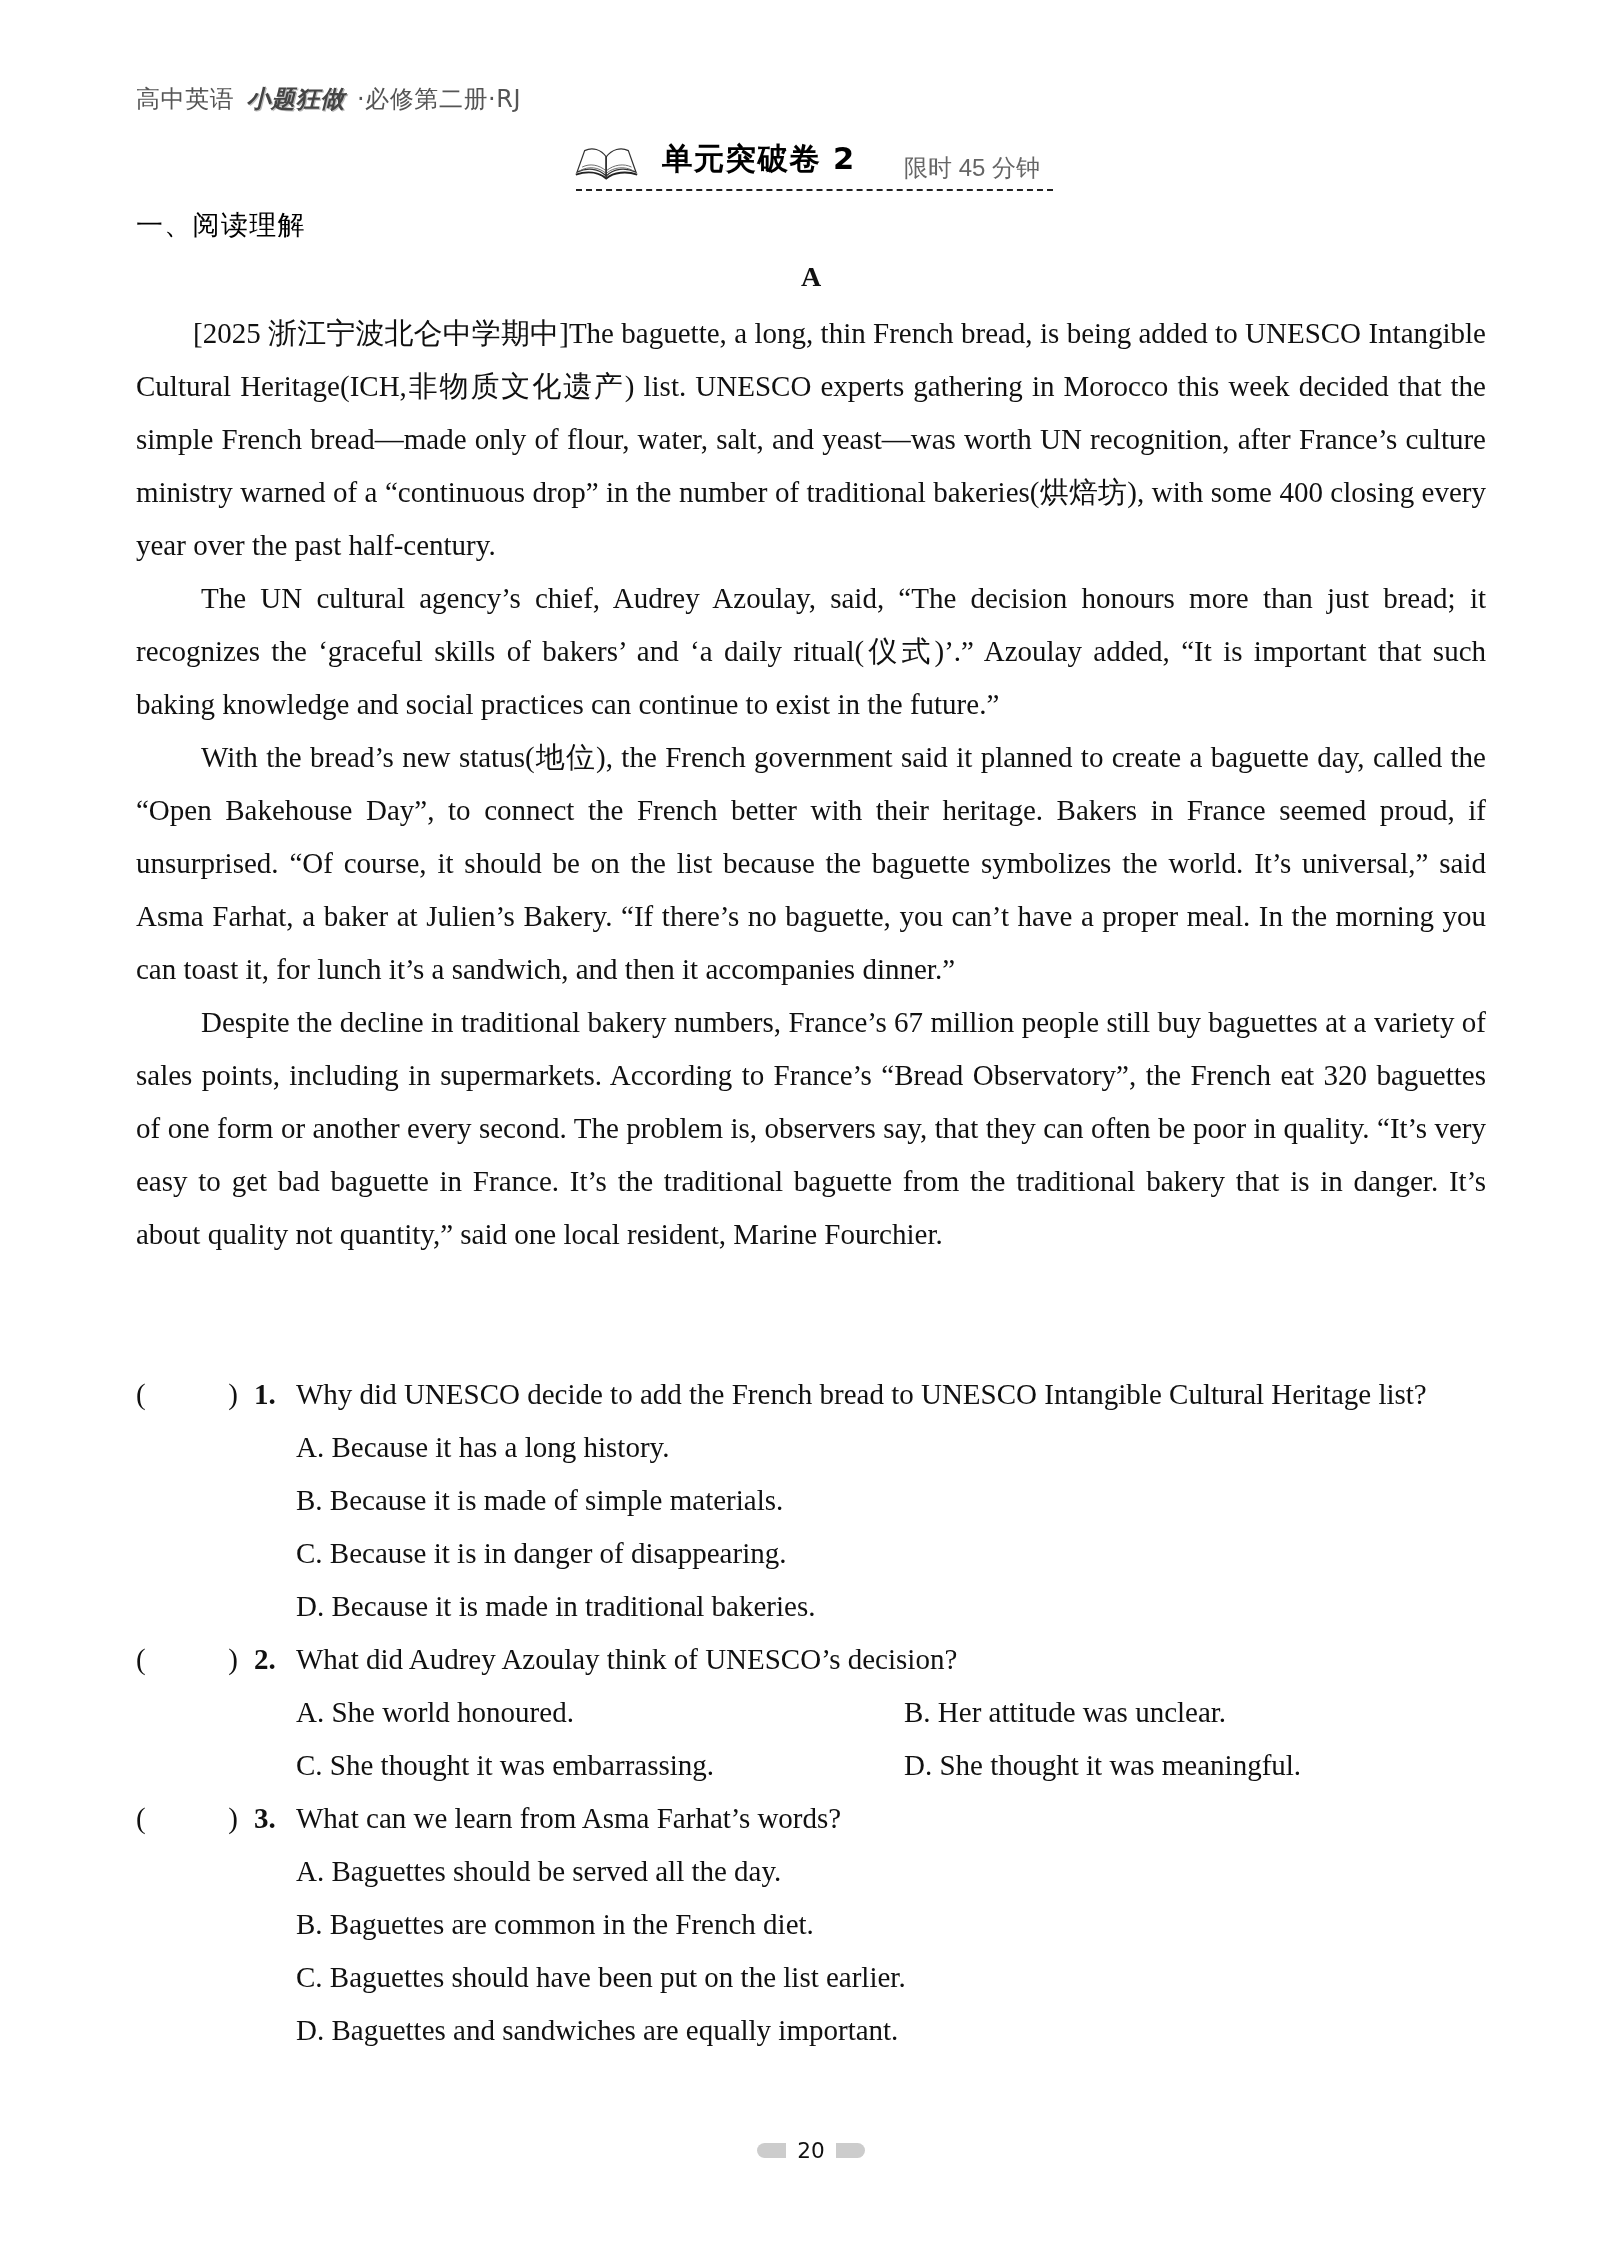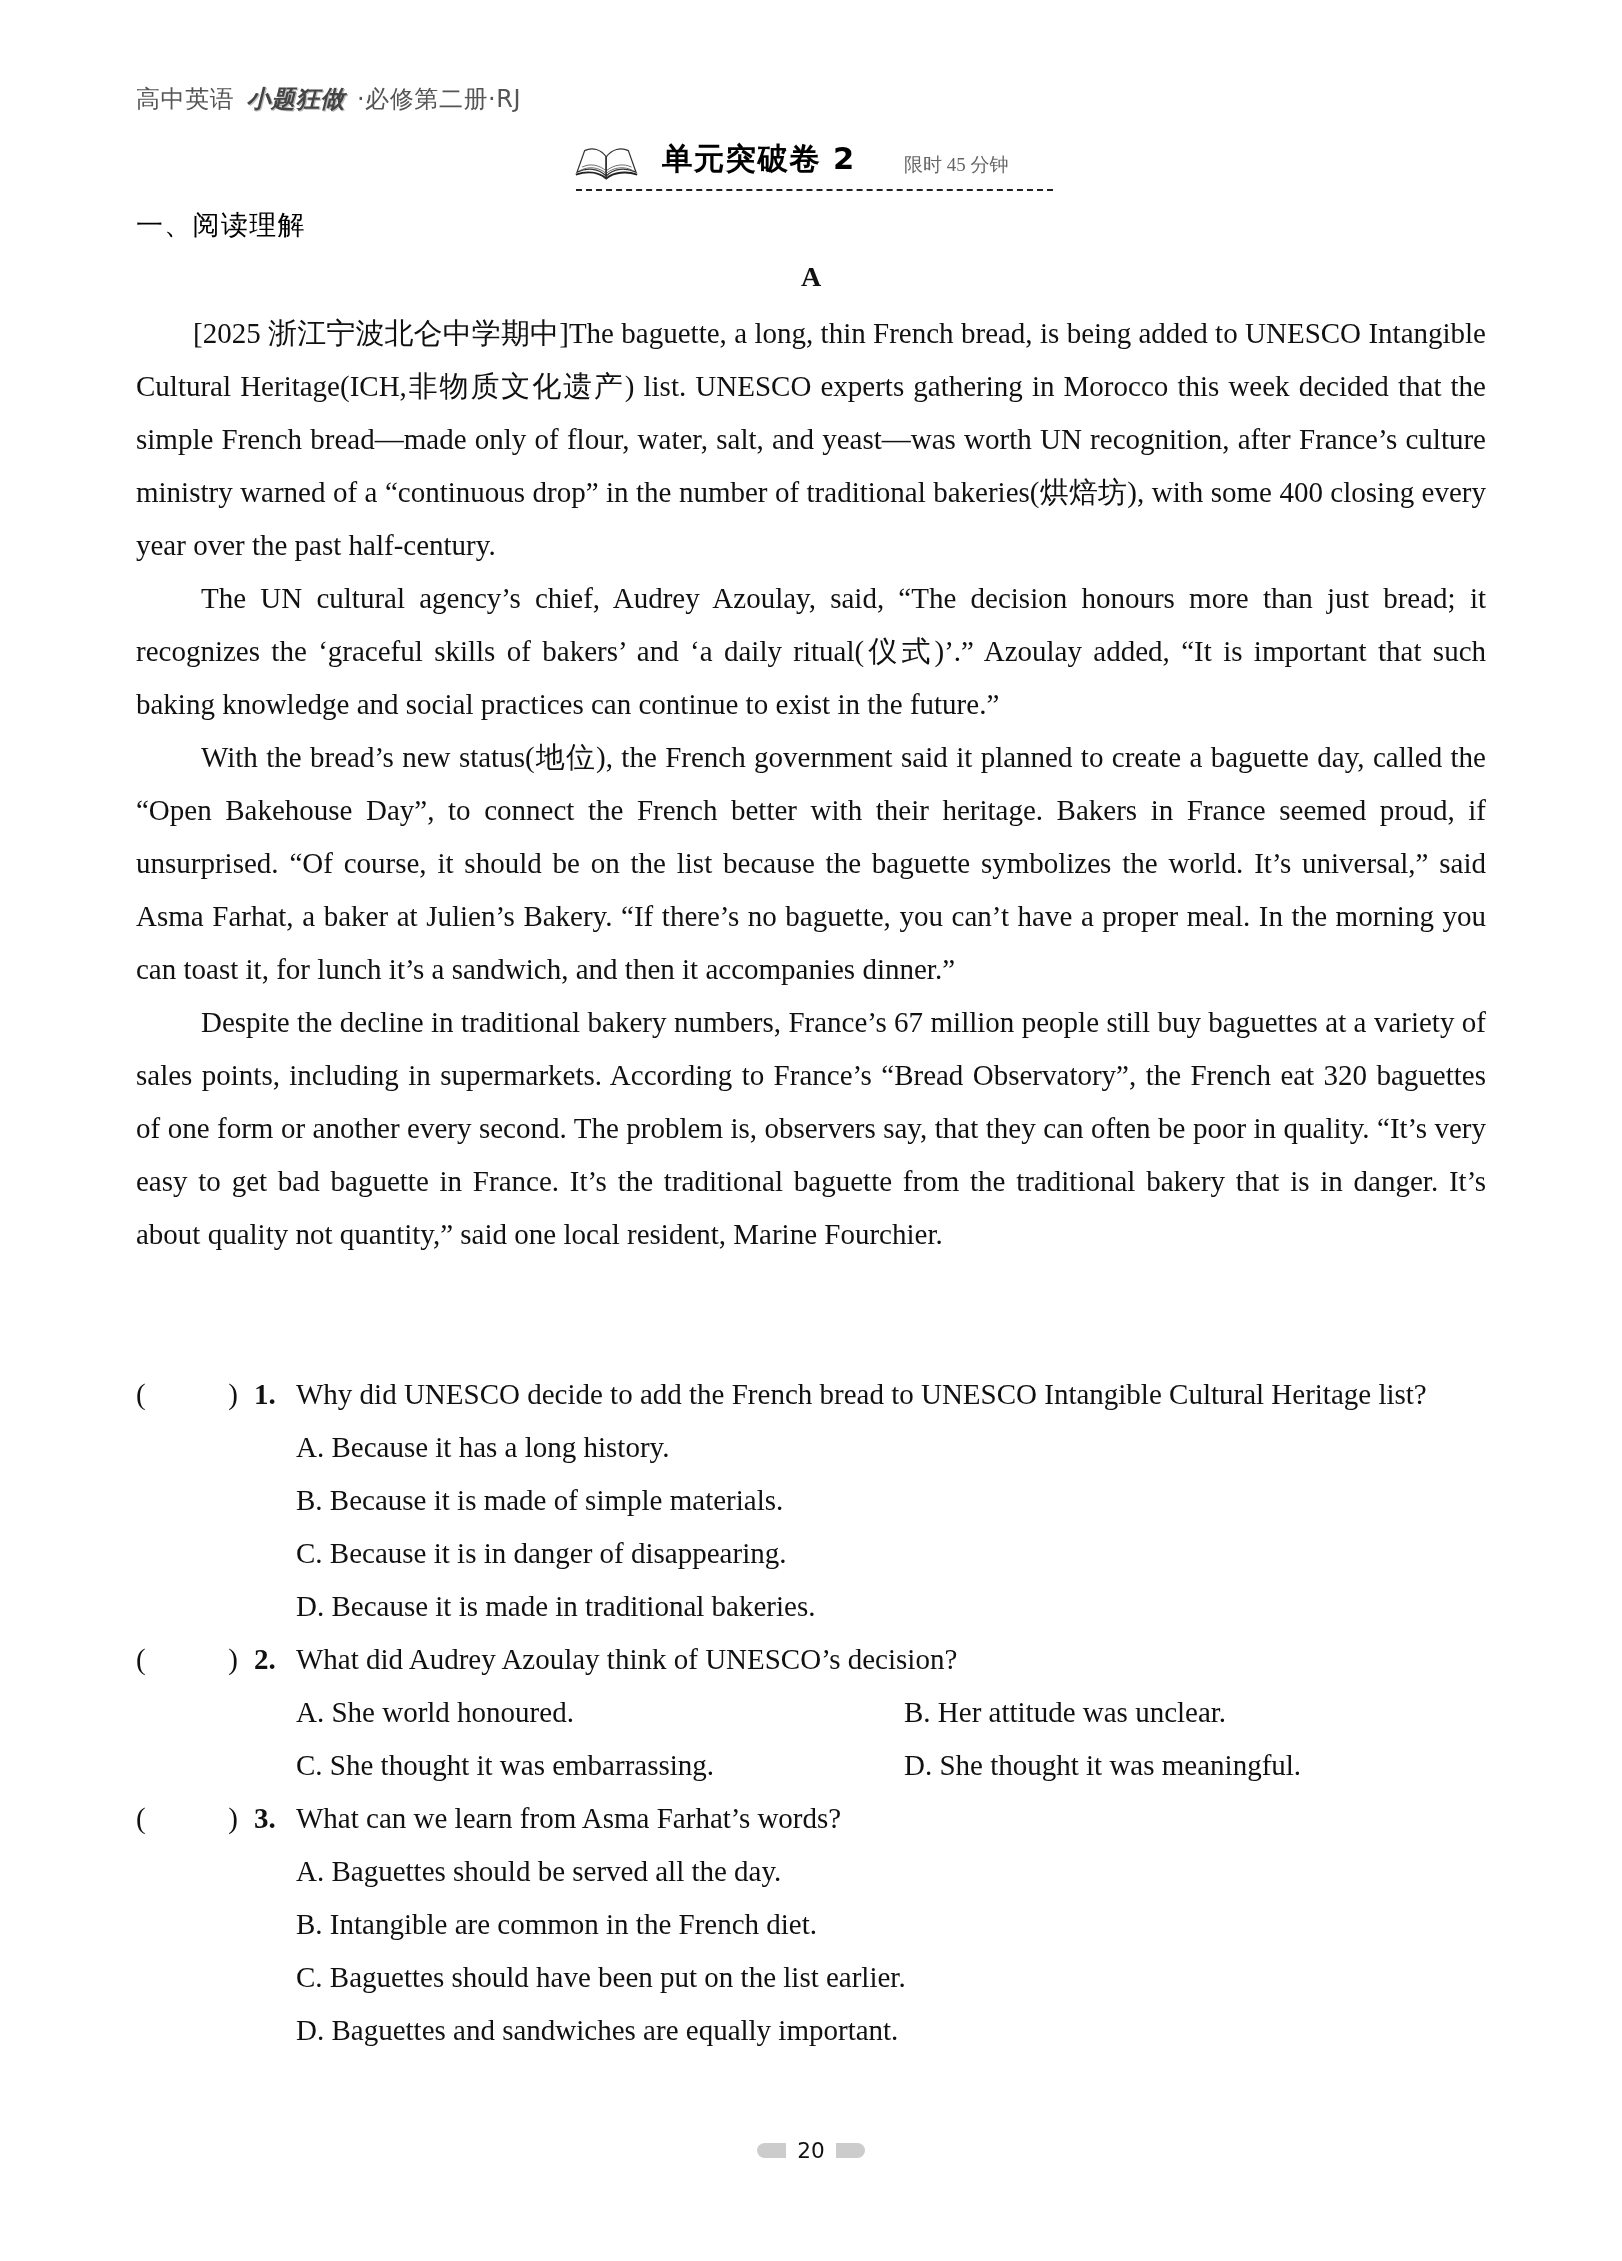--- a/index.html
+++ b/index.html
@@ -7,22 +7,22 @@
          font-family: "Liberation Serif", "DejaVu Serif", serif; color: #111; }
   .abs { position: absolute; }
   .running-head { left: 136px; top: 83px; font-family: "DejaVu Sans", "Liberation Sans", sans-serif;
                   font-size: 24px; color: #555; letter-spacing: 0.6px; white-space: nowrap; }
   .running-head .brand { font-family: "DejaVu Serif", serif; font-style: italic; font-weight: bold;
                          color: #444; text-shadow: 1.3px 1.3px 0 #bbb; margin: 0 3.8px; }
   .title-wrap { left: 573px; top: 143px; height: 51px; width: 484px; }
   .title-wrap .book { position: absolute; left: 0; top: 0; width: 67px; height: 38px; }
   .title-wrap .title { position: absolute; left: 89px; top: -3.8px; font-family: "DejaVu Sans", sans-serif;
                        font-weight: bold; font-size: 30.5px; color: #000; white-space: nowrap; letter-spacing: 1.3px; }
-  .title-wrap .limit { position: absolute; left: 331px; top: 9px; font-family: Liberation Serif, serif;
-                       font-size: 19px; color: #666; white-space: nowrap; }
+  .title-wrap .limit { position: absolute; left: 331px; top: 9px; font-family: Liberation Sans, sans-serif;
+                       font-size: 24px; color: #666; white-space: nowrap; }
   .title-wrap .dash { position: absolute; left: 3.2px; top: 46px; width: 477px; border-top: 2.5px dashed #222; }
   .section-head { left: 136px; top: 207px; font-family: "DejaVu Sans", sans-serif; font-weight: normal;
                   font-size: 27px; color: #000; letter-spacing: 1.3px; }
   .passage-label { left: 0; width: 1622px; top: 261px; text-align: center; font-weight: bold; font-size: 28px; }
   .text-block { left: 136px; width: 1350px; font-size: 29px; line-height: 53px; text-align: justify;
                 text-align-last: left; }
   .para { margin: 0; text-indent: 65px; }
   .para.first { text-indent: 57px; }
   .q-block { left: 136px; width: 1350px; font-size: 29px; line-height: 53px; }
   .q-row { position: relative; padding-left: 160px; text-align: justify; text-align-last: left; }
@@ -109,21 +109,21 @@
     <div class="q-row">
       <span class="paren">
         <span>(</span>
         <span>)</span>
       </span>
       <span class="num">3.</span>
       <span>What can we learn from Asma Farhat’s words?</span>
     </div>
     <div class="opts">
       <div class="opt">A. Baguettes should be served all the day.</div>
-      <div class="opt">B. Intangible are common in the French diet.</div>
+      <div class="opt">B. Baguettes are common in the French diet.</div>
       <div class="opt">C. Baguettes should have been put on the list earlier.</div>
       <div class="opt">D. Baguettes and sandwiches are equally important.</div>
     </div>
   </div>
 </div>
 
 <div class="abs page-num">
   <span class="pill l"></span>
   <span class="n">20</span>
   <span class="pill r"></span>

